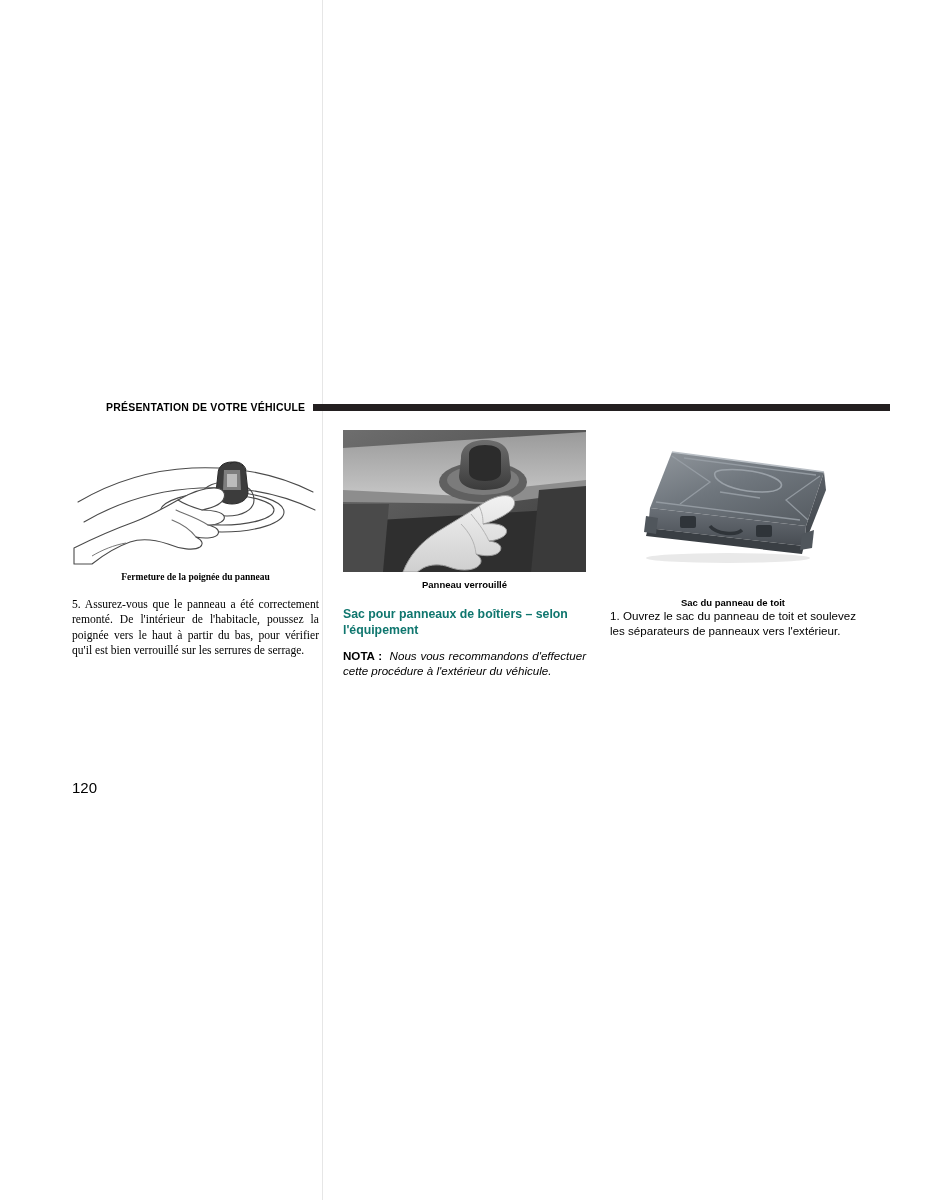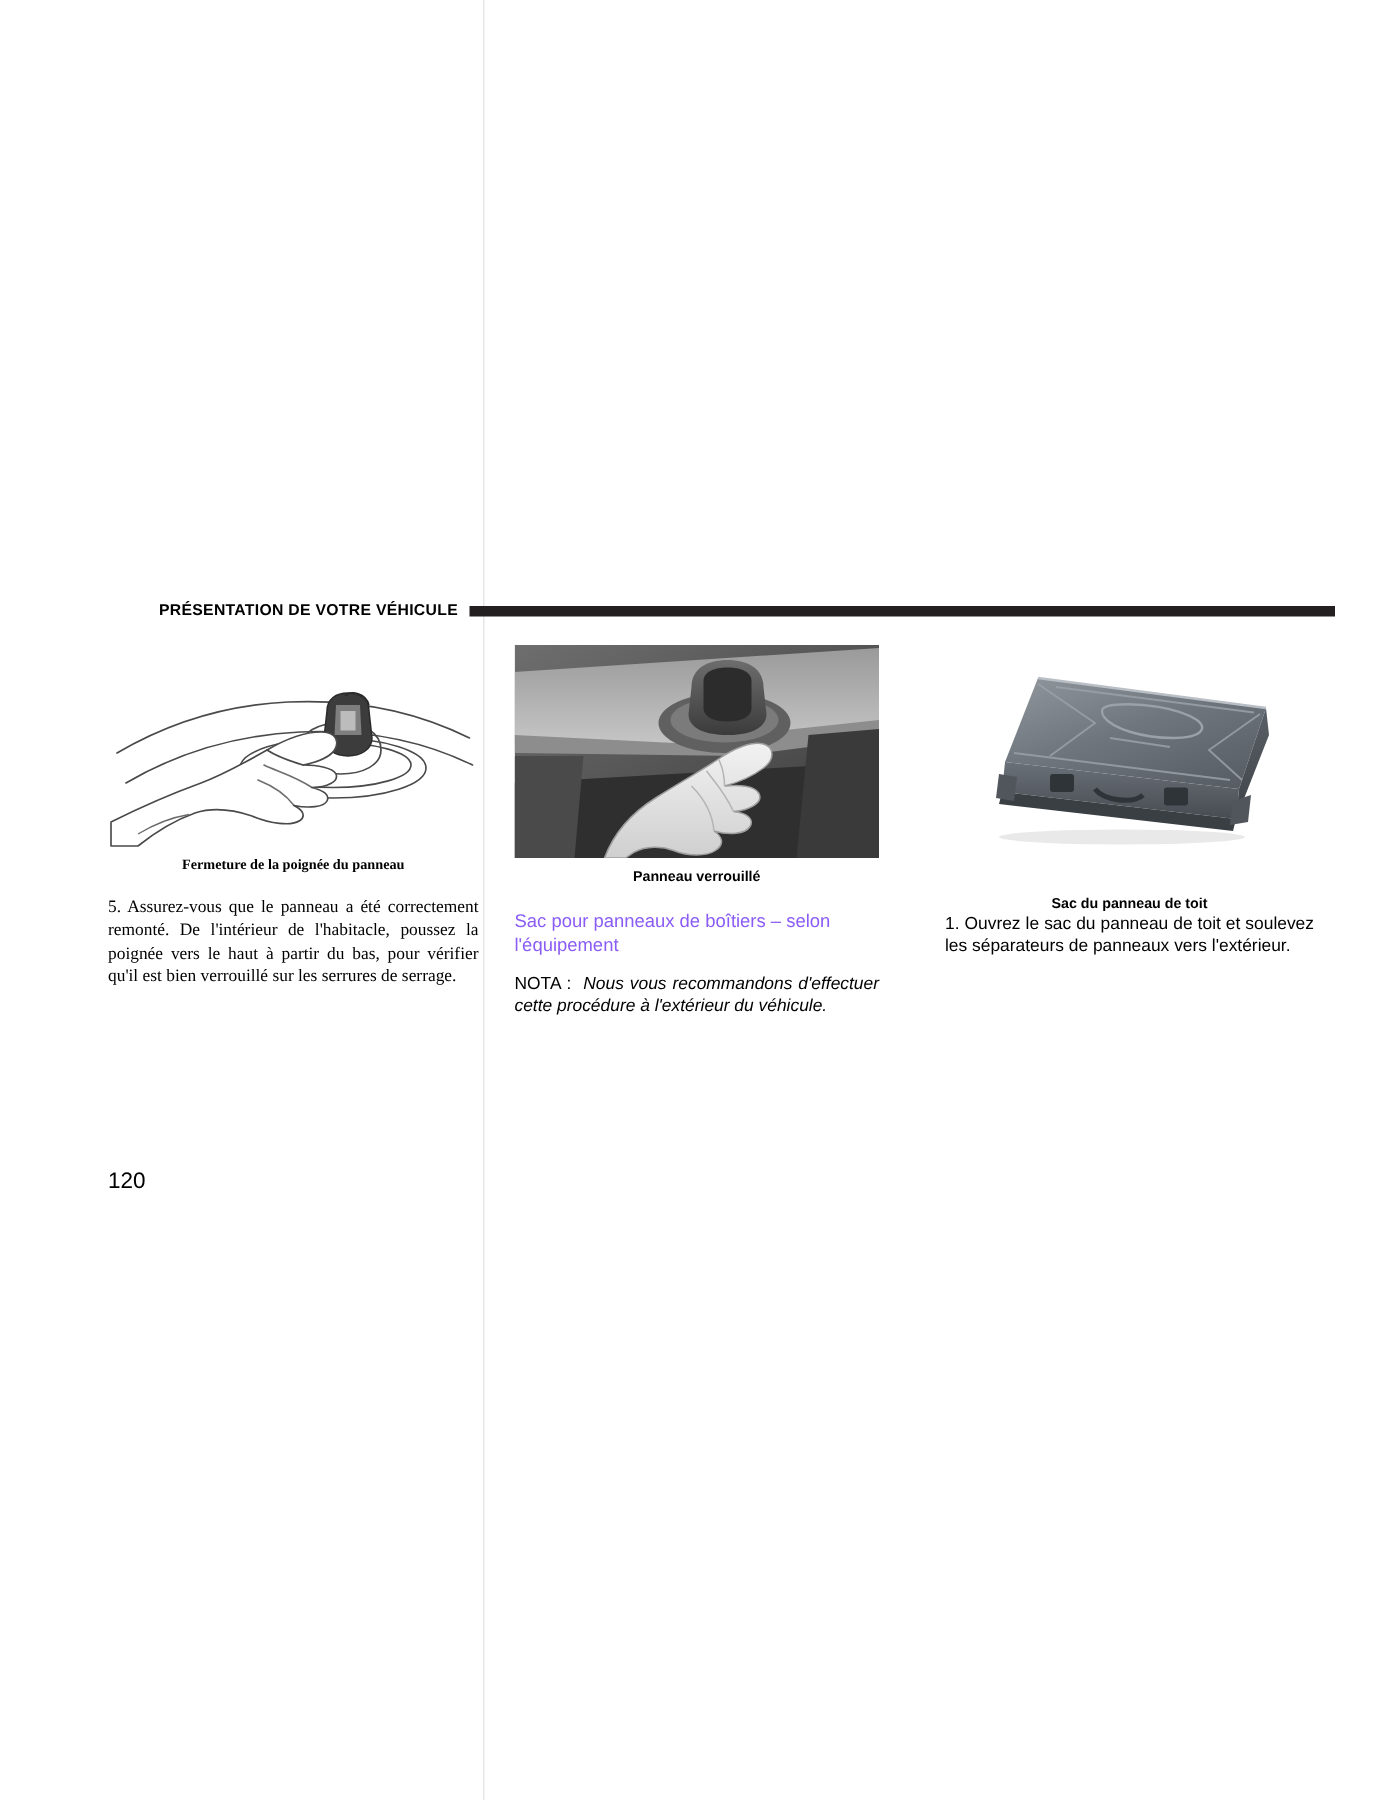--- a/index.html
+++ b/index.html
@@ -59,21 +59,21 @@
     background: #231f20;
   }
 
   
   .col {
     position: absolute;
     top: 430px;
   }
   .col-1 { left: 72px;  width: 247px; font-family: Liberation Serif, serif; }
   .col-2 { left: 343px; width: 243px; }
-  .col-3 { left: 630px; width: 246px; }
+  .col-3 { left: 610px; width: 246px; }
 
   
   .figure { width: 100%; }
   .figure-caption {
     font-size: 9.5px;
     font-weight: bold;
     text-align: center;
     margin-top: 7px;
     color: #000;
   }
@@ -96,28 +96,28 @@
     font-size: 11.6px;
     line-height: 15.4px;
     text-align: justify;
     color: #000;
   }
   p.last { margin-bottom: 0; }
 
   h2.section-head {
     font-size: 12.3px;
     line-height: 16px;
-    font-weight: normal;
+    font-weight: bold;
     margin: 0 0 10px 0;
     text-align: left;
-    color: #8b5cf6;
+    color: #0f766e;
   }
 
   .note-label {
-    font-weight: normal;
+    font-weight: bold;
     font-style: normal;
   }
   .note-text {
     font-style: italic;
   }
   p.note {
     text-align: justify;
   }
 
   

